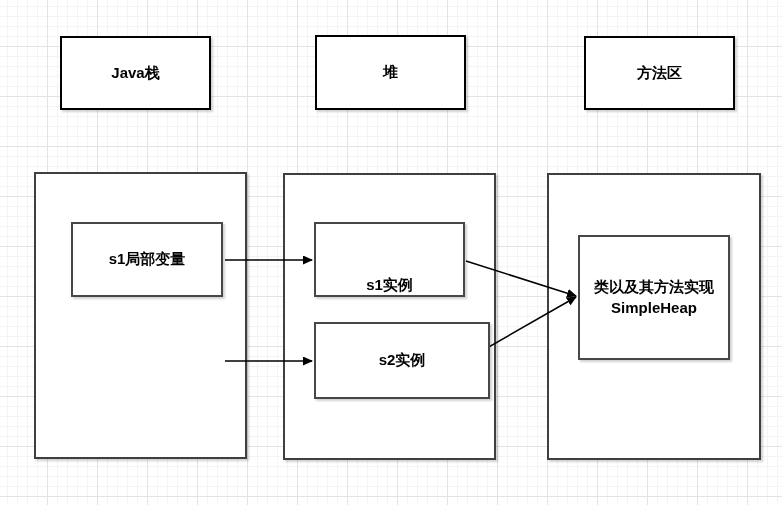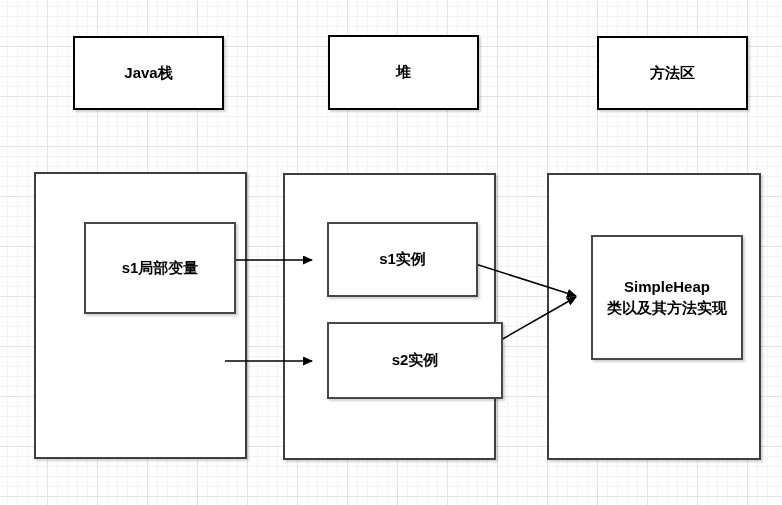--- a/index.html
+++ b/index.html
@@ -24,21 +24,20 @@
     display: flex;
     flex-direction: column;
     align-items: center;
     justify-content: center;
     text-align: center;
     font-weight: bold;
     font-size: 15px;
     color: #000000;
     line-height: 1.35;
     box-shadow: 2px 2px 2px rgba(0,0,0,0.18);
-    margin-left: 13px;
   }
   .label-box { border: 2px solid #000000; }
   .container-box {
     border: 2px solid #3f3f3f;
     background: #ffffff;
     box-shadow: 2px 2px 2px rgba(0,0,0,0.18);
     position: absolute;
   }
   .inner-box { border: 2px solid #474747; }
 
@@ -46,23 +45,23 @@
   #box-java-stack   { left: 60px;  top: 36px; width: 151px; height: 74px; }
   #box-heap         { left: 315px; top: 35px; width: 151px; height: 75px; }
   #box-method-area  { left: 584px; top: 36px; width: 151px; height: 74px; }
 
   
   #container-stack  { left: 34px;  top: 172px; width: 213px; height: 287px; }
   #container-heap   { left: 283px; top: 173px; width: 213px; height: 287px; }
   #container-method { left: 547px; top: 173px; width: 214px; height: 287px; }
 
   
-  #box-s1-local    { left: 71px;  top: 222px; width: 152px; height: 92px; }
+  #box-s1-local    { left: 71px;  top: 222px; width: 152px; height: 75px; }
   #box-s2-local    { left: 71px;  top: 322px; width: 152px; height: 76px; }
-  #box-s1-instance { left: 314px; top: 222px; width: 151px; height: 75px; }
+  #box-s1-instance { left: 314px; top: 222px; width: 151px; height: 75px; justify-content: flex-end; }
   #box-s2-instance { left: 314px; top: 322px; width: 176px; height: 77px; }
   #box-simpleheap  { left: 578px; top: 235px; width: 152px; height: 125px; }
 
   #connector-layer {
     position: absolute;
     left: 0; top: 0;
     width: 782px; height: 505px;
     pointer-events: none;
   }
   #connector-layer path.edge {
@@ -105,17 +104,17 @@
   <div class="shape inner-box" id="box-s1-local">
     <span>s1局部变量</span>
   </div>
   <div class="shape inner-box" id="box-s1-instance">
     <span>s1实例</span>
   </div>
   <div class="shape inner-box" id="box-s2-instance">
     <span>s2实例</span>
   </div>
   <div class="shape inner-box" id="box-simpleheap">
+    <div>类以及其方法实现</div>
     <div>SimpleHeap</div>
-    <div>类以及其方法实现</div>
   </div>
 
 </div>
 
 </body></html>

